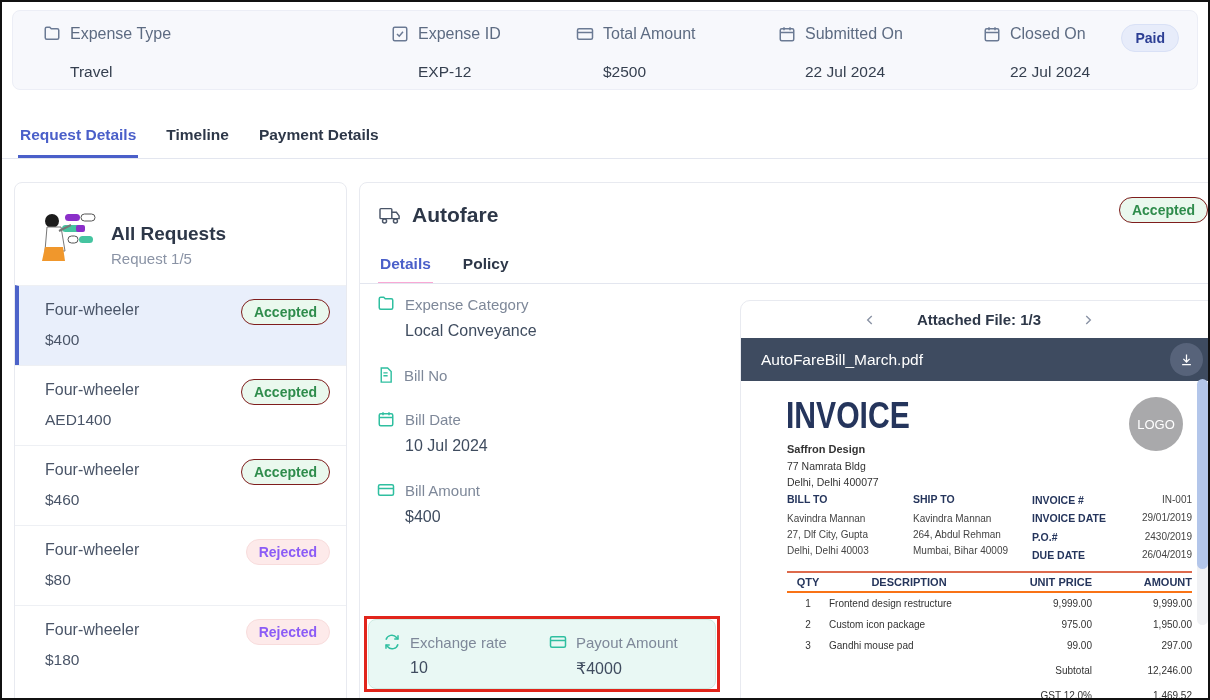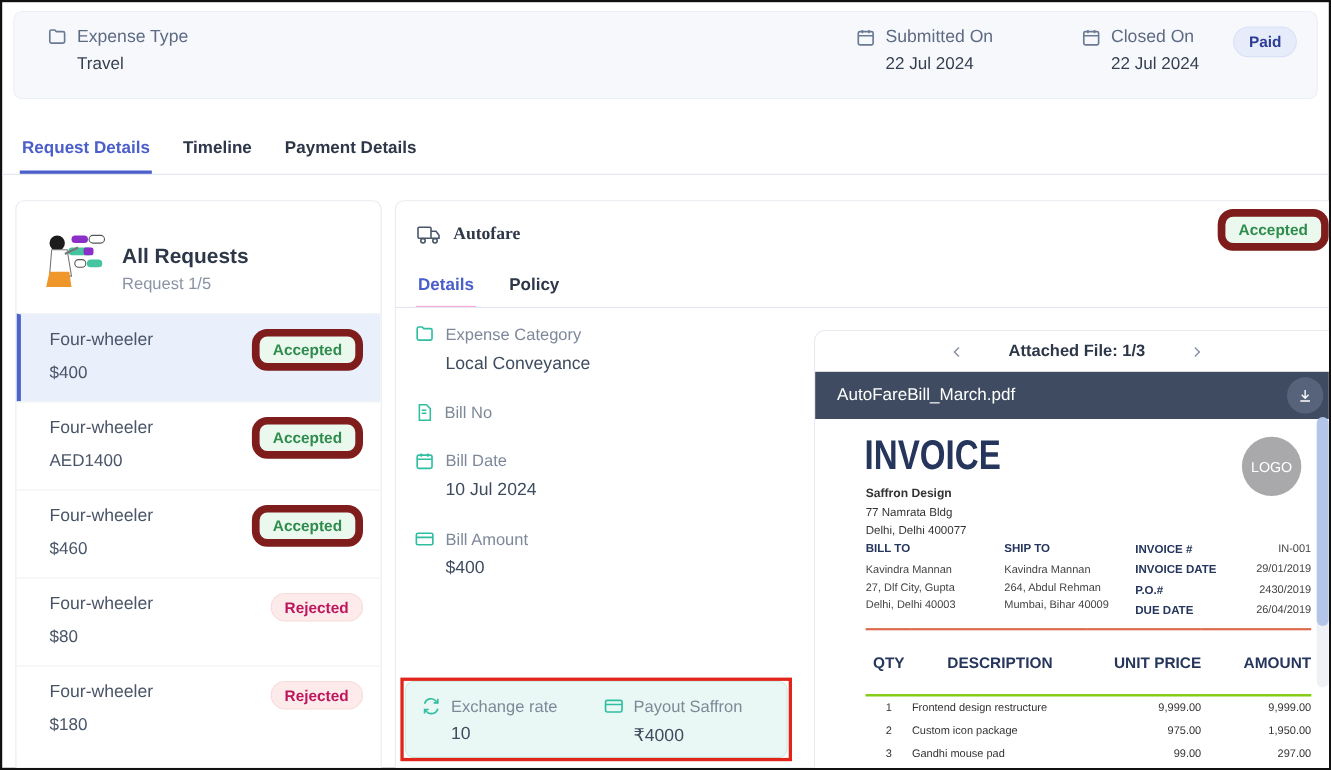--- a/index.html
+++ b/index.html
@@ -10,21 +10,21 @@
     border:2px solid #111; position:relative; overflow:hidden;
   }
   
   .header-card {
     position:absolute; left:10px; top:8px; width:1186px; height:80px;
     background:#f7f8fc; border:1px solid #eceef6; border-radius:8px;
   }
   .hfield { position:absolute; top:14px; }
   .hfield .row1 { display:flex; align-items:center; gap:9px; color:#5d6b82; font-size:16px; }
   .hfield .row1 svg { stroke:#6b7a94; }
-  .hfield .row2 { margin:7px 0 0 27px; font-size:15.5px; color:#353f4f; }
+  .hfield .row2 { margin:20px 0 0 27px; font-size:15.5px; color:#353f4f; }
   .paid-badge {
     position:absolute; right:18px; top:13px; background:#e7ecfa; color:#2c3e94;
     font-size:14px; font-weight:bold; padding:5px 13px; border-radius:14px;
     border:1px solid #d9e1f6;
   }
   
   .tabbar {
     position:absolute; left:0; top:116px; width:100%; height:41px;
     border-bottom:1px solid #e3e6ef; display:flex; gap:26px; padding:0 16px;
   }
@@ -42,29 +42,29 @@
     position:relative; height:80px; border-top:1px solid #eef0f4;
     padding:15px 16px 0 30px; cursor:pointer; background:#fff;
   }
   .sb-item.selected { background:#e9effb; border-left:4px solid #4c63c9; padding-left:26px; }
   .sb-item .t { font-size:16px; color:#4a5568; font-weight:500; }
   .sb-item .a { font-size:15.5px; color:#4a5568; margin-top:12px; }
   .badge {
     position:absolute; right:16px; top:13px; font-size:14px; font-weight:bold;
     padding:4px 12px; border-radius:14px;
   }
-  .badge.accepted { background:#eaf8ee; color:#2f8c4c; border:7px solid #7f1d1d;text-align:right; }
-  .badge.rejected { background:#fdeaea; color:#be185d; border:1px solid #f8dcdc; }
+  .badge.accepted { background:#eaf8ee; color:#2f8c4c; border:1px solid #7f1d1d;text-align:right; }
+  .badge.rejected { background:#fdeaea; color:#8b5cf6; border:1px solid #f8dcdc; }
   
   .main-panel {
     position:absolute; left:357px; top:180px; width:856px; height:521px;
     background:#fff; border:1px solid #e8eaf0; border-radius:8px 0 0 0;
   }
   .mp-head { display:flex; align-items:center; gap:10px; padding:20px 0 0 18px; }
-  .mp-title { font-size:16px; font-weight:bold; color:#2d3748;font-family:Liberation Serif, serif; }
+  .mp-title { font-size:21px; font-weight:bold; color:#2d3748; }
   .mp-badge { position:absolute; right:6px; top:18px; }
   .mp-badge .badge { position:static; }
   .mp-tabs { display:flex; gap:28px; padding:0 0 0 18px; margin-top:22px;
     border-bottom:1px solid #e3e6ef; width:100%; }
   .mp-tab { font-size:15.5px; font-weight:bold; color:#2d3748; padding:6px 2px 9px; cursor:pointer; }
   .mp-tab.active { color:#4a5fc9; border-bottom:1px solid #f9a8d4; }
   
   .dfields { position:absolute; left:17px; top:112px; width:330px; }
   .dfield { margin-bottom:26px; }
   .dfield .row1 { display:flex; align-items:center; gap:10px; font-size:15px; color:#7e8899; }
@@ -113,22 +113,22 @@
   .inv-company { position:absolute; left:46px; top:60px; font-size:10.5px; color:#333; line-height:1.55; }
   .inv-company .nm { font-weight:bold; font-size:11px; }
   .inv-cols { position:absolute; left:46px; top:110px; width:405px; font-size:10px; color:#444; }
   .inv-block { position:absolute; top:0; line-height:1.6; }
   .inv-block .hd { color:#25355c; font-weight:bold; font-size:10.5px; margin-bottom:3px; }
   .inv-meta { position:absolute; left:245px; top:0; width:160px; }
   .inv-meta .mrow { display:flex; justify-content:space-between; line-height:1.75; }
   .inv-meta .ml { color:#25355c; font-weight:bold; font-size:10.5px; }
   .inv-table { position:absolute; left:46px; top:190px; width:405px; border-collapse:collapse; font-size:10px; color:#333; }
   .inv-table th {
-    color:#25355c; font-size:14px; border-top:2px solid #dd6a4c; border-bottom:2px solid #84cc16;
-    padding:21px 0;
+    color:#25355c; font-size:11px; border-top:2px solid #dd6a4c; border-bottom:2px solid #f97316;
+    padding:3px 0;
   }
   .inv-table td { padding:5px 0; }
   .c-qty { width:42px; text-align:center; }
   .c-desc { width:160px; text-align:left; }
   .c-unit { width:103px; text-align:right; }
   .c-amt { width:100px; text-align:right; }
   .tot td { padding-top:9px; }
   
   .scroll-track { position:absolute; right:9px; top:82px; width:11px; height:242px; background:#f0f1f4; border-radius:6px; }
   .scroll-thumb { position:absolute; left:0; top:-4px; width:11px; height:190px; background:#b3c6ea; border-radius:6px; cursor:pointer; }
@@ -141,20 +141,44 @@
   <div class="hfield" style="left:30px">
     <div class="row1">
       <span>
         <svg width="18" height="18" viewBox="0 0 24 24" fill="none" stroke-width="2">
             <path d="M3 7V5a2 2 0 0 1 2-2h4l2 2h8a2 2 0 0 1 2 2v10a2 2 0 0 1-2 2H5a2 2 0 0 1-2-2V7z"></path>
           </svg>
       </span>
       <span>Expense Type</span>
     </div>
     <div class="row2">Travel</div>
+  </div>
+  <div class="hfield" style="left:378px">
+    <div class="row1">
+      <span>
+        <svg width="18" height="18" viewBox="0 0 24 24" fill="none" stroke-width="2">
+            <rect x="3" y="3" width="18" height="18" rx="2"></rect>
+            <path d="M8 12l3 3 5-6"></path>
+          </svg>
+      </span>
+      <span>Expense ID</span>
+    </div>
+    <div class="row2">EXP-12</div>
+  </div>
+  <div class="hfield" style="left:563px">
+    <div class="row1">
+      <span>
+        <svg width="18" height="18" viewBox="0 0 24 24" fill="none" stroke-width="2">
+            <rect x="2" y="5" width="20" height="14" rx="2"></rect>
+            <path d="M2 10h20"></path>
+          </svg>
+      </span>
+      <span>Total Amount</span>
+    </div>
+    <div class="row2">$2500</div>
   </div>
   <div class="hfield" style="left:765px">
     <div class="row1">
       <span>
         <svg width="18" height="18" viewBox="0 0 24 24" fill="none" stroke-width="2">
             <rect x="3" y="5" width="18" height="16" rx="2"></rect>
             <path d="M3 10h18M8 3v4M16 3v4"></path>
           </svg>
       </span>
       <span>Submitted On</span>
@@ -315,21 +339,21 @@
       <div class="row2">10</div>
     </div>
     <div class="col">
       <div class="row1">
         <span>
           <svg width="18" height="18" viewBox="0 0 24 24" fill="none" stroke-width="2">
               <rect x="2" y="5" width="20" height="14" rx="2"></rect>
               <path d="M2 10h20"></path>
             </svg>
         </span>
-        <span>Payout Saffron</span>
+        <span>Payout Amount</span>
       </div>
       <div class="row2">₹4000</div>
     </div>
   </div>
   <div class="red-annot"></div>
 
   <div class="attach-card">
     <div class="att-nav">
       <span class="chev">
         <svg width="14" height="14" viewBox="0 0 24 24" fill="none" stroke="#8a93a5" stroke-width="2.4">

